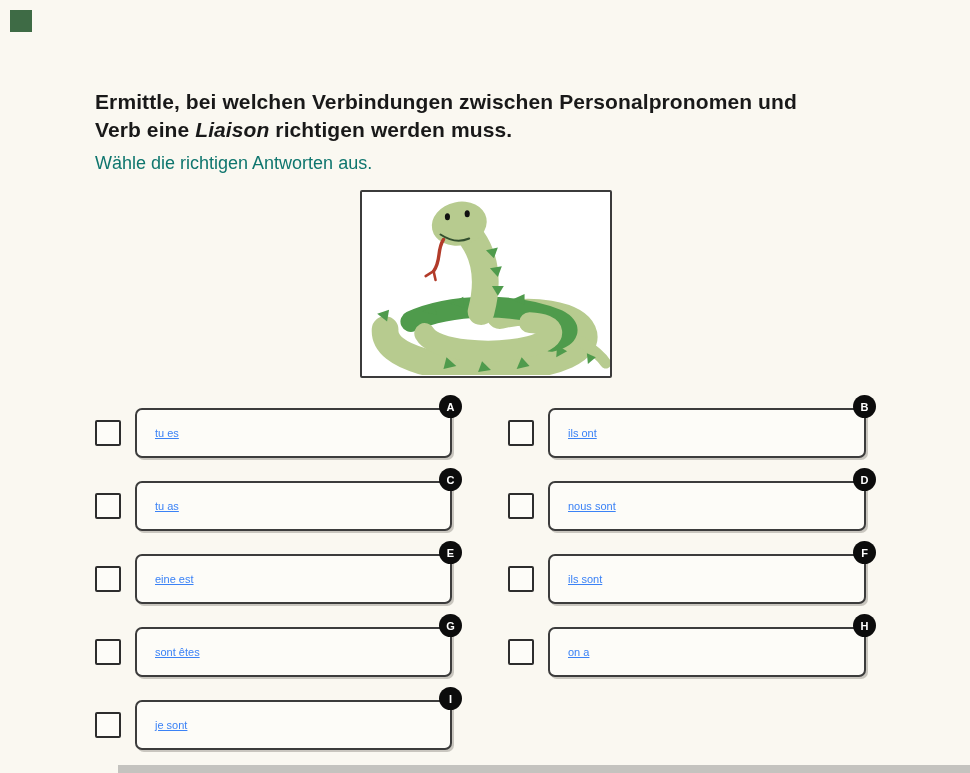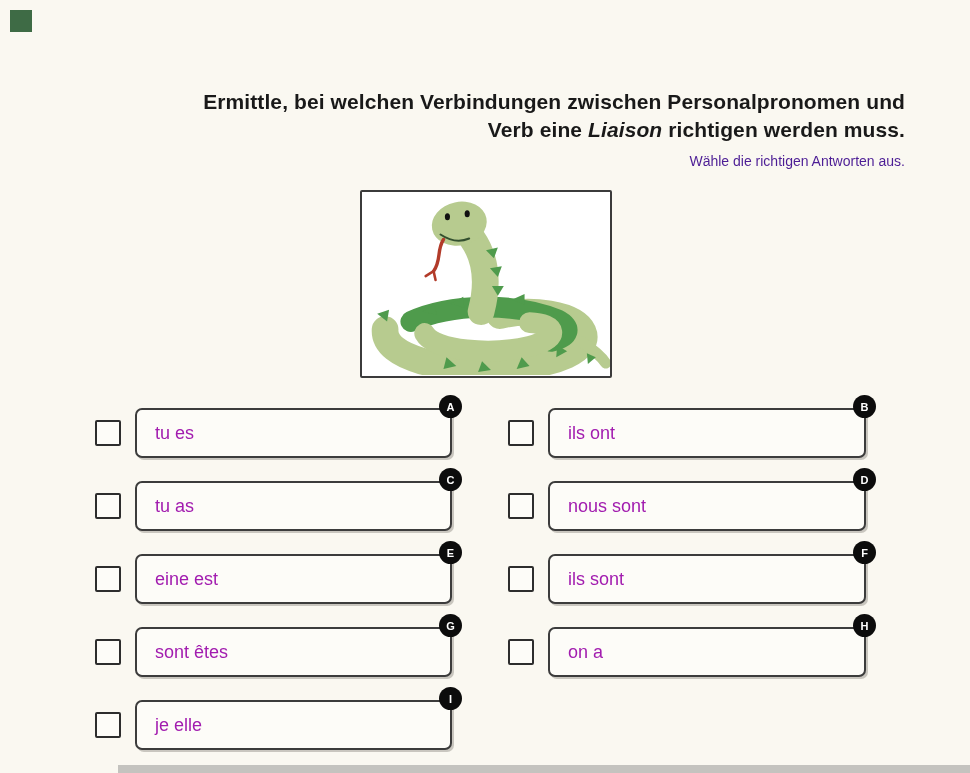--- a/index.html
+++ b/index.html
@@ -9,27 +9,27 @@
     background: #faf8f1;
     overflow: hidden;
   }
   .canvas { position: relative; width: 970px; height: 773px; background: #faf8f1; }
 
   .corner-square {
     position: absolute; left: 10px; top: 10px;
     width: 22px; height: 22px; background: #3e6b45;
   }
 
-  .header { position: absolute; left: 95px; top: 88px; width: 810px; text-align: right; }
+  .header { position: absolute; left: 95px; top: 88px; width: 810px; }
   .title {
     margin: 0; font-size: 21px; font-weight: 700; color: #191919;
     line-height: 1.33; letter-spacing: 0.1px;
   }
   .title em { font-weight: 700; }
-  .instruction { margin: 9px 0 0 0; font-size: 14px; color: #4c1d95; }
+  .instruction { margin: 9px 0 0 0; font-size: 18px; color: #0f766e; }
 
   .image-card {
     position: absolute; left: 360px; top: 190px;
     width: 252px; height: 188px;
     background: #ffffff;
     border: 2px solid #3b3b3b; border-radius: 2px;
     box-sizing: border-box;
     display: flex; align-items: center; justify-content: center;
   }
   .image-card svg { width: 248px; height: 182px; }
@@ -47,21 +47,21 @@
   .answer-box {
     position: relative; margin-left: 14px;
     width: 317px; height: 50px; box-sizing: border-box;
     background: #fdfcf8;
     border: 2px solid #3c3c3c; border-radius: 7px;
     box-shadow: 2px 2px 0 rgba(110,106,98,0.35);
     display: flex; align-items: center;
     padding-left: 18px; cursor: pointer;
   }
   .col-right .answer-box { width: 318px; }
-  .answer-label { font-size: 18px; color: #a21caf; }
+  .answer-label { font-size: 11px; color: #3b82f6; text-decoration: underline; }
   .letter-badge {
     position: absolute; top: -15px; right: -12px;
     width: 23px; height: 23px; border-radius: 50%;
     background: #0c0c0c; color: #ffffff;
     font-size: 11px; font-weight: 700;
     display: flex; align-items: center; justify-content: center;
   }
 
   .bottom-bar {
     position: absolute; left: 118px; top: 765px;
@@ -146,21 +146,21 @@
     <div class="opt-row">
       <span class="checkbox"></span>
       <div class="answer-box">
         <span class="answer-label">sont êtes</span>
         <span class="letter-badge">G</span>
       </div>
     </div>
     <div class="opt-row">
       <span class="checkbox"></span>
       <div class="answer-box">
-        <span class="answer-label">je elle</span>
+        <span class="answer-label">je sont</span>
         <span class="letter-badge">I</span>
       </div>
     </div>
   </div>
 
   <div class="options-col col-right">
     <div class="opt-row">
       <span class="checkbox"></span>
       <div class="answer-box">
         <span class="answer-label">ils ont</span>

